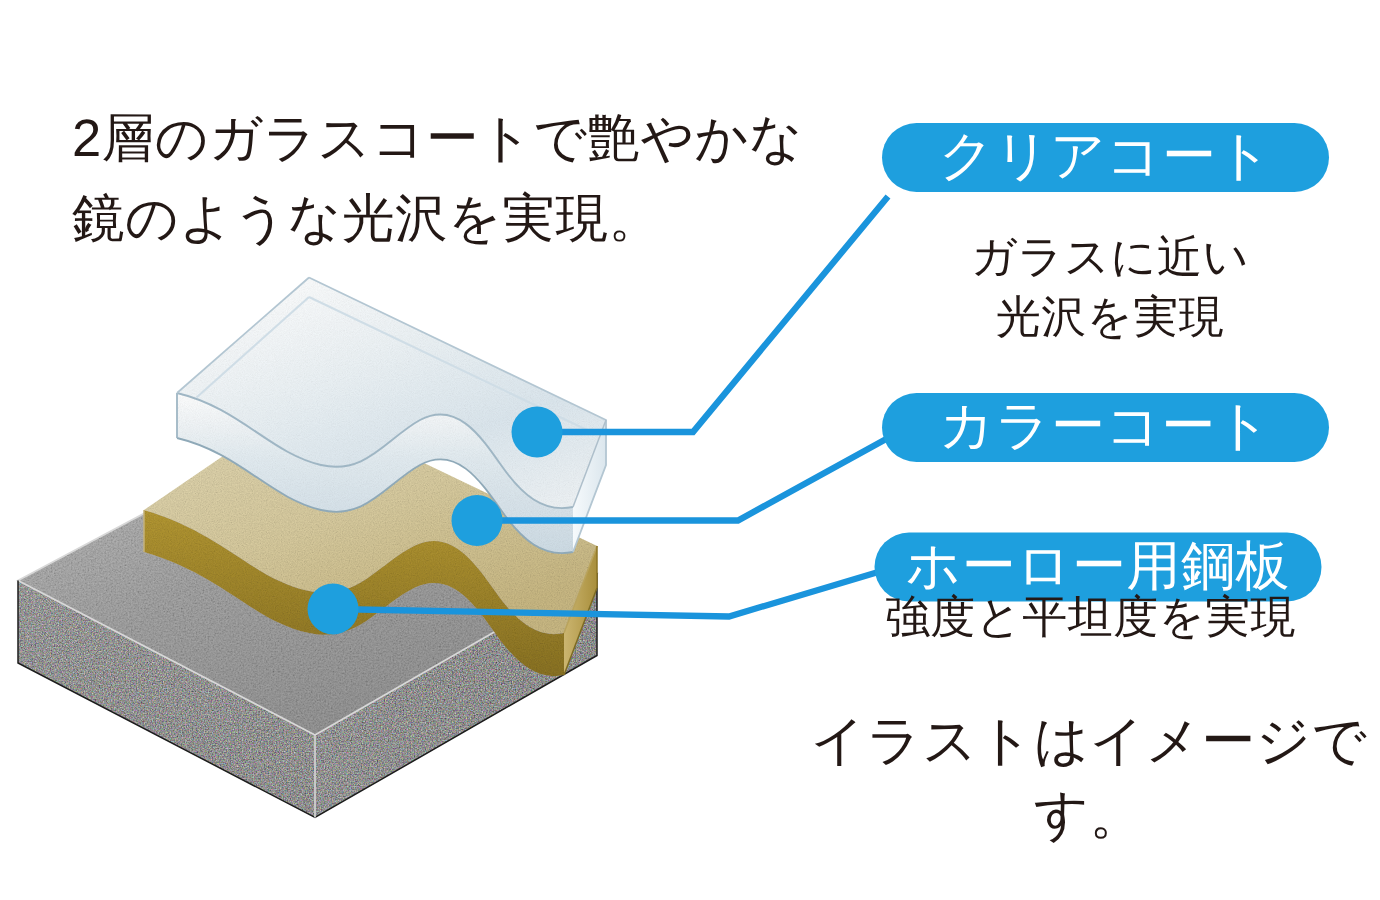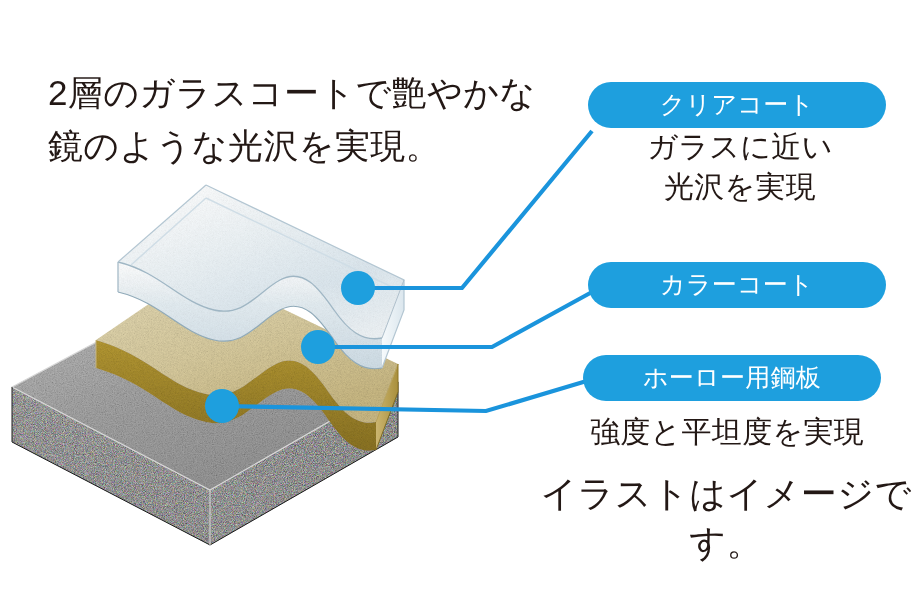--- a/index.html
+++ b/index.html
@@ -22,35 +22,35 @@
   
   #illus{position:absolute;left:0;top:150px;width:520px;height:400px;}
 
   
   #leaders{position:absolute;left:0;top:0;width:920px;height:600px;pointer-events:none;}
 
   
   .callouts{position:absolute;left:560px;top:0;width:360px;height:600px;}
   .pill{
     position:absolute;background:#1e9fde;border-radius:26px;
-    color:#ffffff;font-size:25px;line-height:44px;text-align:center;
+    color:#ffffff;font-size:36px;line-height:44px;text-align:center;
     font-family:"Liberation Sans","DejaVu Sans",sans-serif;font-weight:400;
     letter-spacing:.01em;white-space:nowrap;
   }
   .pill.p1{left:28px;top:82px;width:298px;height:46px;}
   .pill.p2{left:28px;top:262px;width:298px;height:46px;}
   .pill.p3{left:23px;top:355px;width:298px;height:46px;}
 
   .desc{
     position:absolute;color:#231815;text-align:center;
     font-family:"Liberation Sans","DejaVu Sans",sans-serif;
     font-size:30px;line-height:1.32;white-space:pre-line;letter-spacing:.01em;
   }
-  .desc.d1{left:40px;top:127px;width:280px;text-align:center;}
-  .desc.d3{left:-8px;top:412px;width:350px;}
+  .desc.d1{left:40px;top:152px;width:280px;text-align:center;}
+  .desc.d3{left:-8px;top:392px;width:350px;}
 
   .note{
     position:absolute;left:-24px;top:470px;width:380px;text-align:center;
     color:#231815;font-size:36px;letter-spacing:.01em;
     font-family:"Liberation Serif","DejaVu Serif",serif;
   }
 </style>
 </head>
 <body>
 

